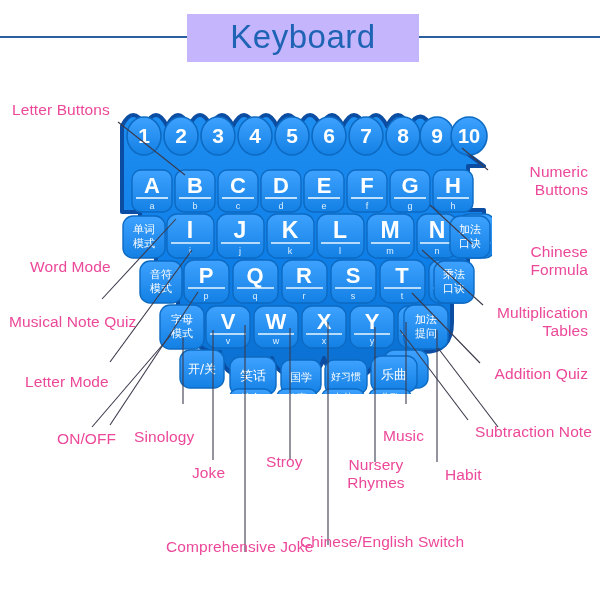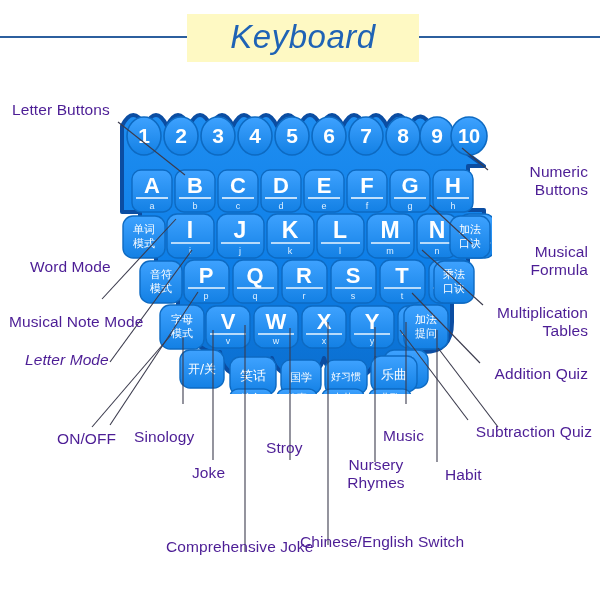--- a/index.html
+++ b/index.html
@@ -40,43 +40,42 @@
   }
   #title-text {
     position: absolute;
     left: 187px; top: 14px;
     width: 232px; height: 48px;
     line-height: 46px;
     text-align: center;
     font-size: 33px;
     color: #1f63b5;
     letter-spacing: 0.5px;
-    background: #fef9c3;
-    font-style: italic;
+    background: #c4b5fd;
   }
   
   #title-gap {
     position: absolute;
     left: 222px; top: 54px;
     width: 165px; height: 8px;
     background: #ffffff;
   }
 
   
   #keyboard-wrap {
     position: absolute;
     left: 112px; top: 92px;
     width: 380px; height: 302px;
   }
   #keyboard-svg { display: block; }
 
   
   .label {
     position: absolute;
-    color: #4c1d95;
+    color: #ec4899;
     font-size: 15.5px;
     line-height: 1.16;
     white-space: pre-line;
     letter-spacing: 0.1px;
   }
   .label.right { text-align: right; }
   .label.center { text-align: center; }
 
   
   #leaders { position: absolute; left: 0; top: 0; }
@@ -457,32 +456,32 @@
     <line x1="488" y1="170" x2="462" y2="148"></line>
     <line x1="430" y1="205" x2="472" y2="244"></line>
     <line x1="422" y1="250" x2="483" y2="305"></line>
     <line x1="412" y1="293" x2="480" y2="363"></line>
     <line x1="400" y1="330" x2="468" y2="420"></line>
   </g>
 </svg>
 
 <div class="label" style="left:12px;  top:101px;">Letter Buttons</div>
 <div class="label" style="left:30px;  top:258px;">Word Mode</div>
-<div class="label" style="left:9px;   top:313px;">Musical Note Mode</div>
-<div class="label" style="left:25px;  top:351px;font-style:italic;">Letter Mode</div>
+<div class="label" style="left:9px;   top:313px;">Musical Note Quiz</div>
+<div class="label" style="left:25px;  top:373px;">Letter Mode</div>
 <div class="label" style="left:57px;  top:430px;text-align:right;">ON/OFF</div>
 <div class="label" style="left:134px; top:428px;">Sinology</div>
 <div class="label" style="left:192px; top:464px;">Joke</div>
 <div class="label" style="left:166px; top:538px;">Comprehensive Joke</div>
-<div class="label" style="left:266px; top:439px;">Stroy</div>
+<div class="label" style="left:266px; top:453px;">Stroy</div>
 <div class="label" style="left:300px; top:533px;">Chinese/English Switch</div>
 <div class="label center" style="left:338px; top:456px; width:76px;">Nursery
 Rhymes</div>
 <div class="label" style="left:383px; top:427px;">Music</div>
 <div class="label" style="left:417px; top:466px;margin-left:28px;">Habit</div>
 <div class="label right" style="left:464px; top:163px; width:124px;">Numeric
 Buttons</div>
-<div class="label right" style="left:464px; top:243px; width:124px;">Musical
+<div class="label right" style="left:464px; top:243px; width:124px;">Chinese
 Formula</div>
 <div class="label right" style="left:454px; top:304px; width:134px;">Multiplication
 Tables</div>
 <div class="label right" style="left:454px; top:365px; width:134px;">Addition Quiz</div>
-<div class="label right" style="left:454px; top:423px; width:138px;">Subtraction Quiz</div>
+<div class="label right" style="left:454px; top:423px; width:138px;">Subtraction Note</div>
 
 </body></html>

